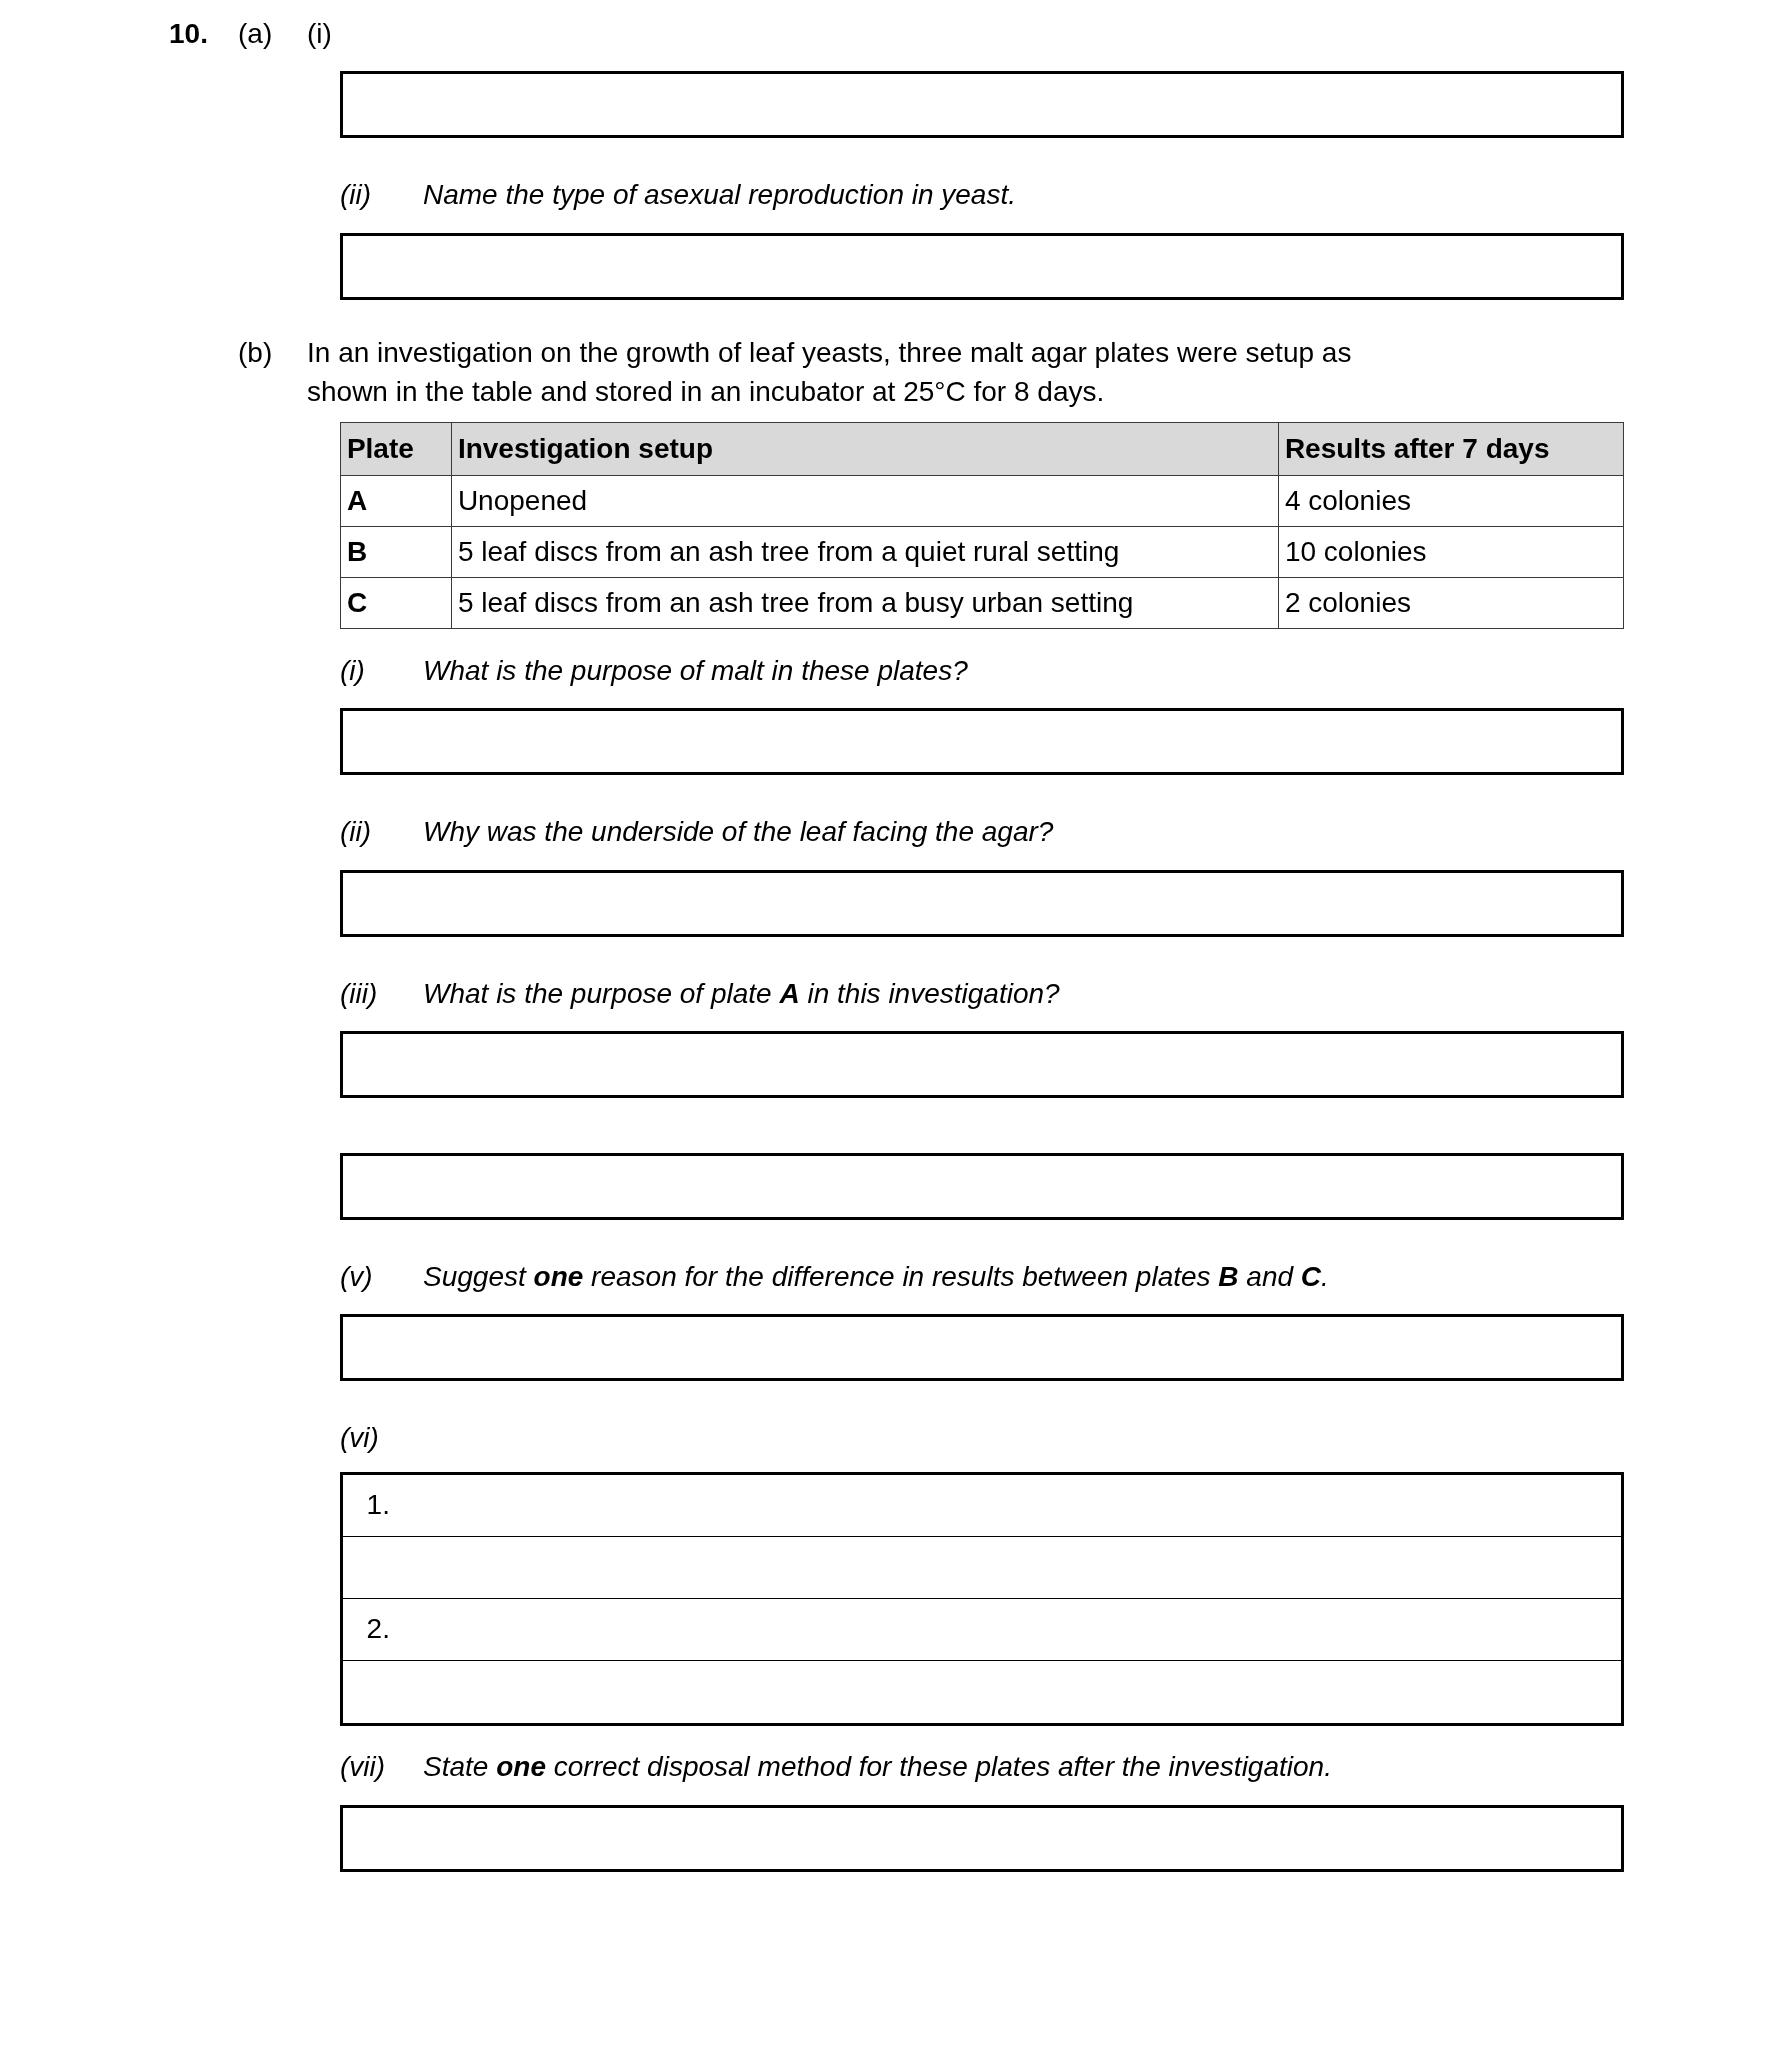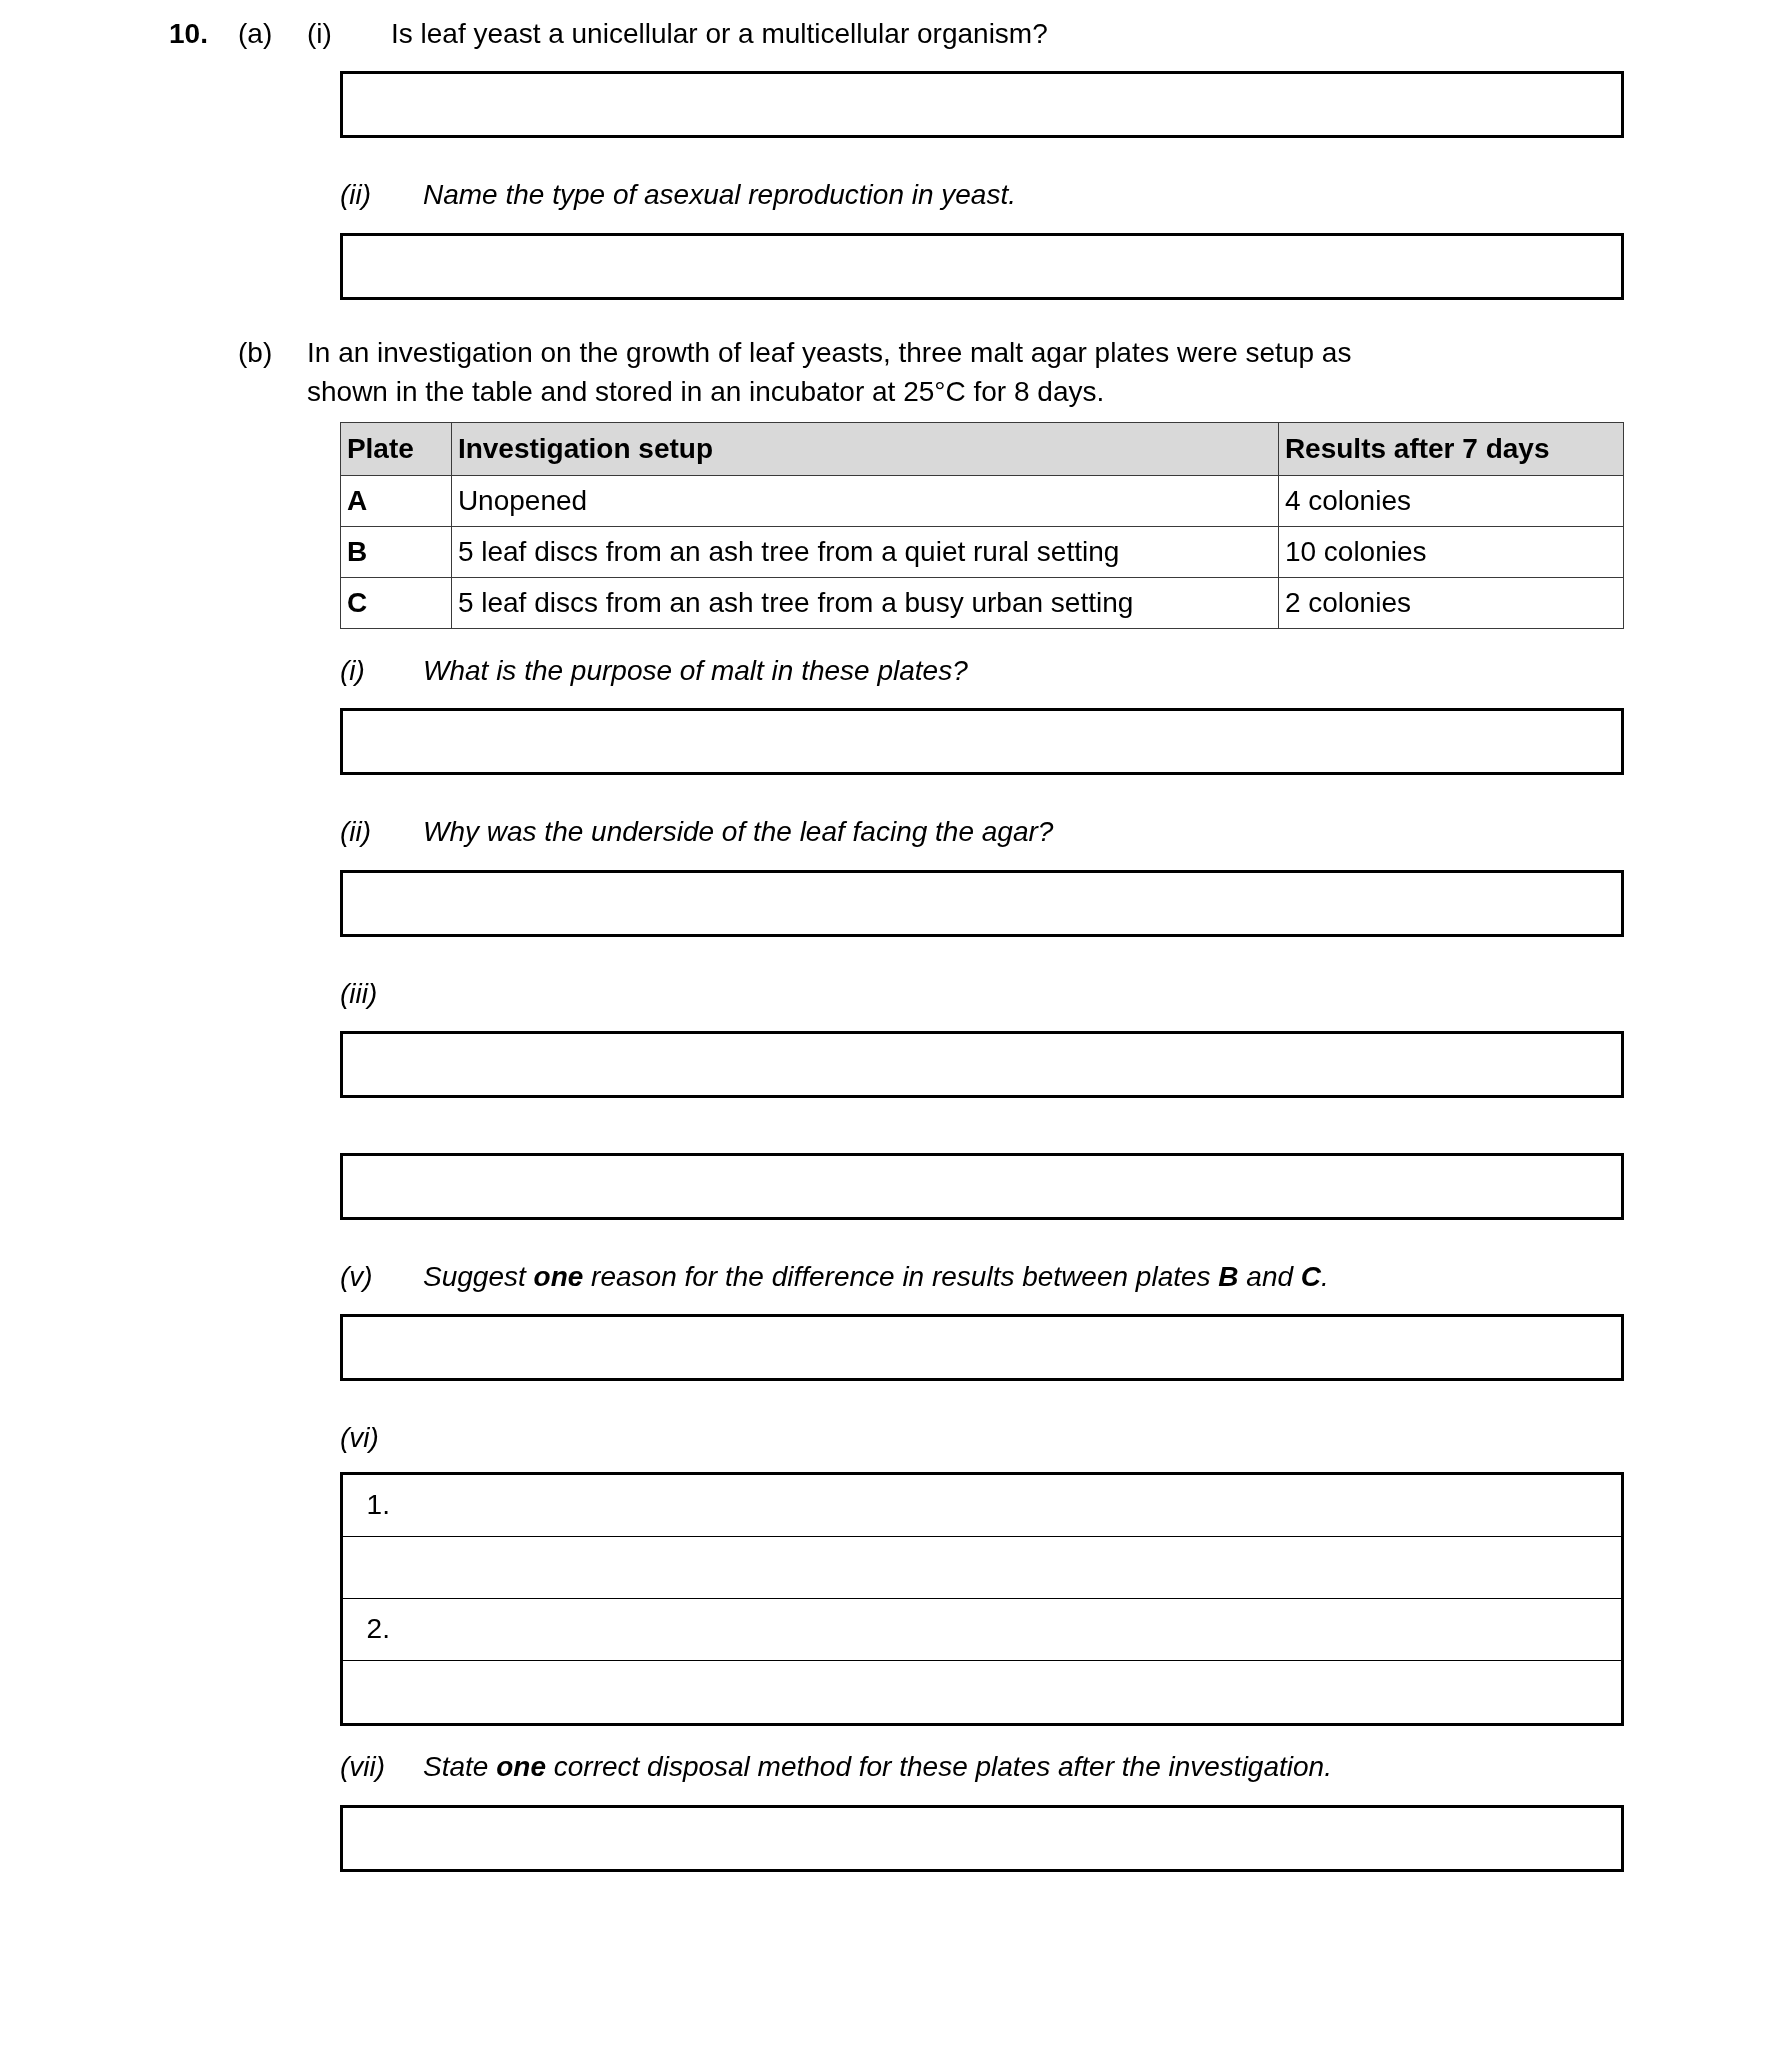--- a/index.html
+++ b/index.html
@@ -125,21 +125,20 @@
 </head>
 <body>
 
 <div class="page">
 
   <div class="sp-14"></div>
   <div class="qrow">
     <div class="col-qnum">10.</div>
     <div class="col-part">(a)</div>
     <div class="col-roman">(i)</div>
-    <div class="col-text">Is leaf yeast a unicellular or a multicellular organism?</div>
   </div>
   <div class="sp-18"></div>
   <div class="ansbox h1"></div>
 
   <div class="sp-38"></div>
   <div class="qrow pad-roman">
     <div class="roman-label">(ii)</div>
     <div class="col-text">Name the type of asexual reproduction in yeast.</div>
   </div>
   <div class="sp-18"></div>
@@ -200,20 +199,21 @@
   <div class="qrow pad-roman">
     <div class="roman-label">(ii)</div>
     <div class="col-text"><span>Why was the underside of the leaf facing the agar?</span></div>
   </div>
   <div class="sp-18"></div>
   <div class="ansbox h1"></div>
 
   <div class="sp-38"></div>
   <div class="qrow pad-roman">
     <div class="roman-label">(iii)</div>
+    <div class="col-text"><span>What is the purpose of plate </span><strong>A</strong><span> in this investigation?</span></div>
   </div>
   <div class="sp-18"></div>
   <div class="ansbox h1"></div>
 
   <div class="sp-38"></div>
   <div class="sp-18"></div>
   <div class="ansbox h1"></div>
 
   <div class="sp-38"></div>
   <div class="qrow pad-roman">

